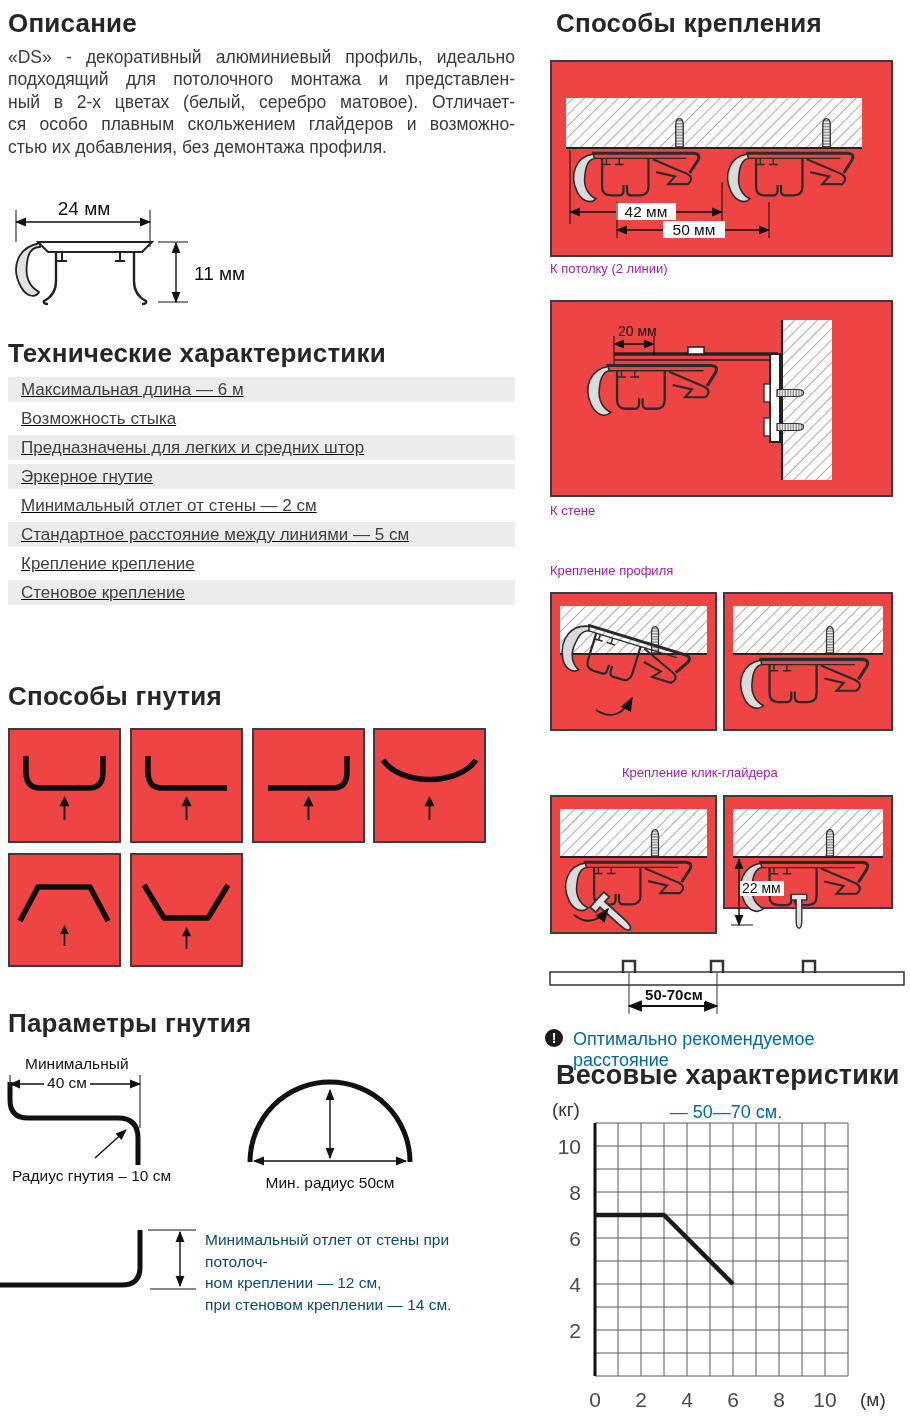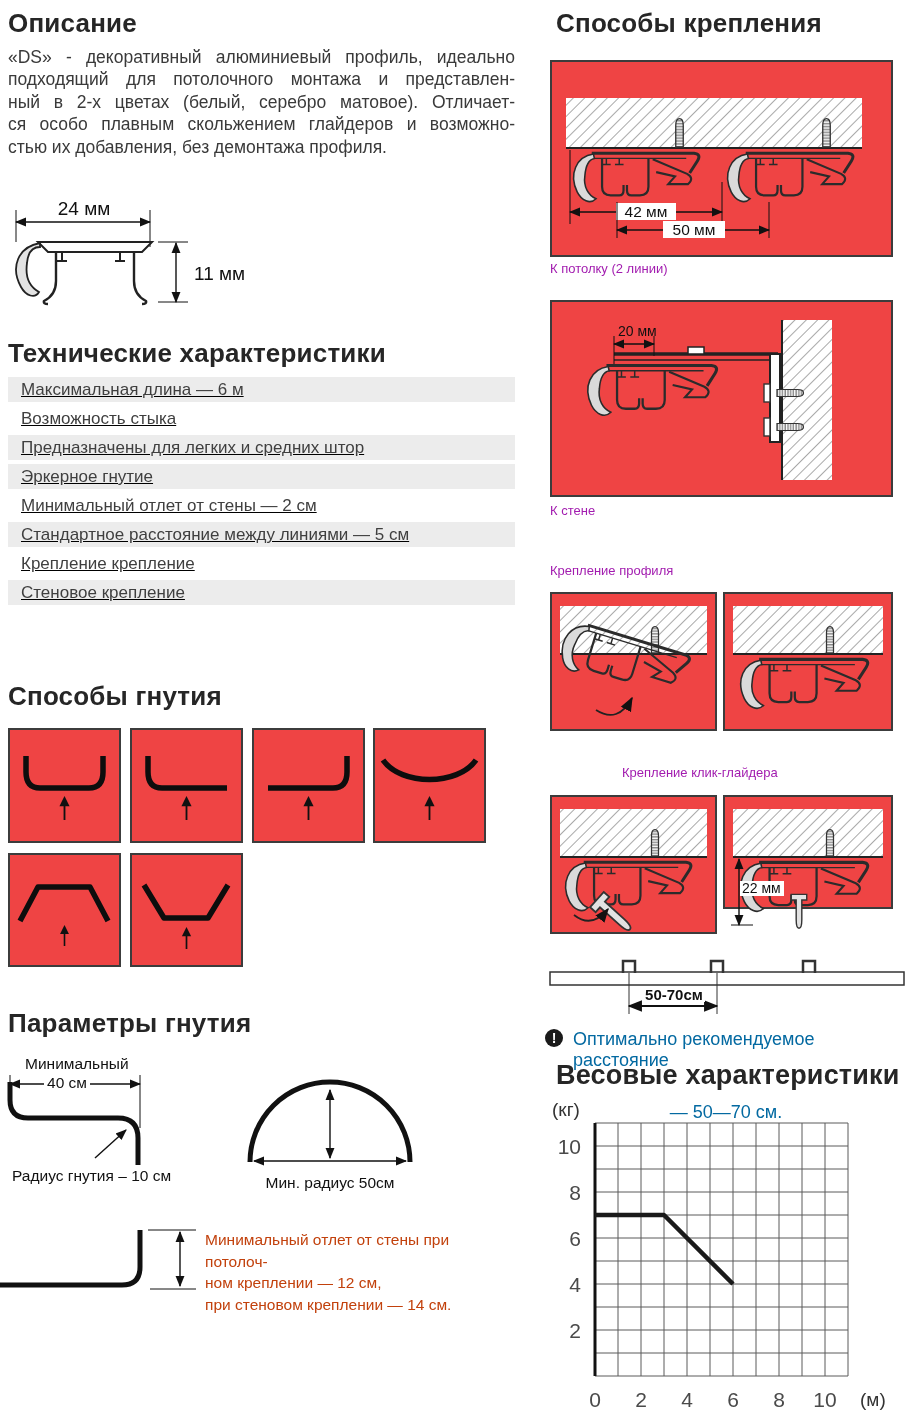--- a/index.html
+++ b/index.html
@@ -11,21 +11,21 @@
   .para{position:absolute;font-size:17.5px;color:#3a3a3a;line-height:22.4px;}
   .jline{text-align:justify;text-align-last:justify;}
   .speclist{position:absolute;}
   .spec-row{width:507px;height:25px;line-height:25px;margin-bottom:4px;padding-left:13px;
             font-size:17px;color:#3f3f3f;box-sizing:border-box;background:#fff;}
   .spec-row.odd{background:#ececec;}
   .box{position:absolute;border:2px solid #3c3c3c;background:#ef4444;box-sizing:border-box;}
   .note-icon{position:absolute;width:18px;height:18px;border-radius:50%;background:#1a1a1a;
              color:#fff;font-weight:700;font-size:14px;text-align:center;line-height:18px;}
   .note-text{position:absolute;font-size:18px;color:#0369a1;}
-  .offset-note{position:absolute;font-size:15.5px;color:#c2410c;line-height:21.5px;}
+  .offset-note{position:absolute;font-size:15.5px;color:#0c4a6e;line-height:21.5px;}
   svg{display:block;}
   svg text{font-family:"Liberation Sans",sans-serif;}
   .dimt{font-size:19px;fill:#111;}
   .dimt-m{font-size:15.5px;fill:#111;}
   .dimt-s{font-size:14px;fill:#111;}
   .dimt-b{font-size:15px;font-weight:700;fill:#111;}
   .dline{stroke:#111;stroke-width:1.4;}
   .eline{stroke:#111;stroke-width:1;}
   .ctick{font-size:21px;fill:#4a4a4a;}
   .cunit{font-size:19px;fill:#333;}

